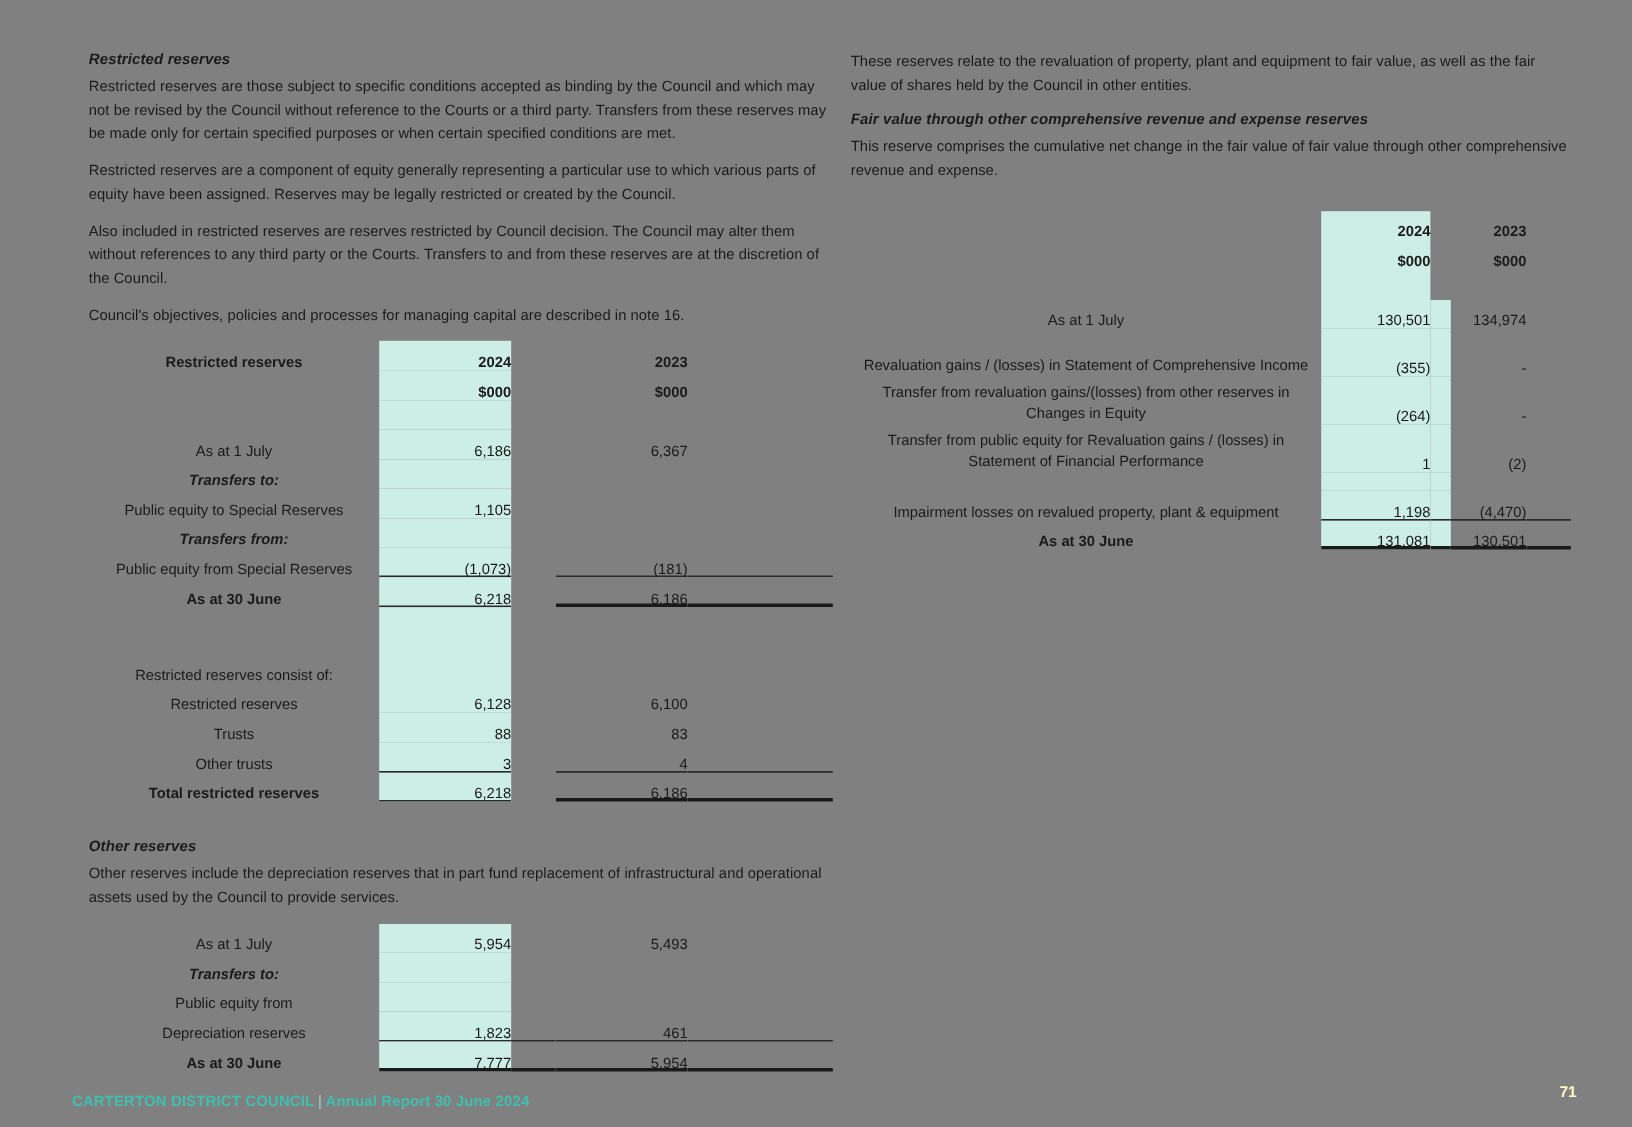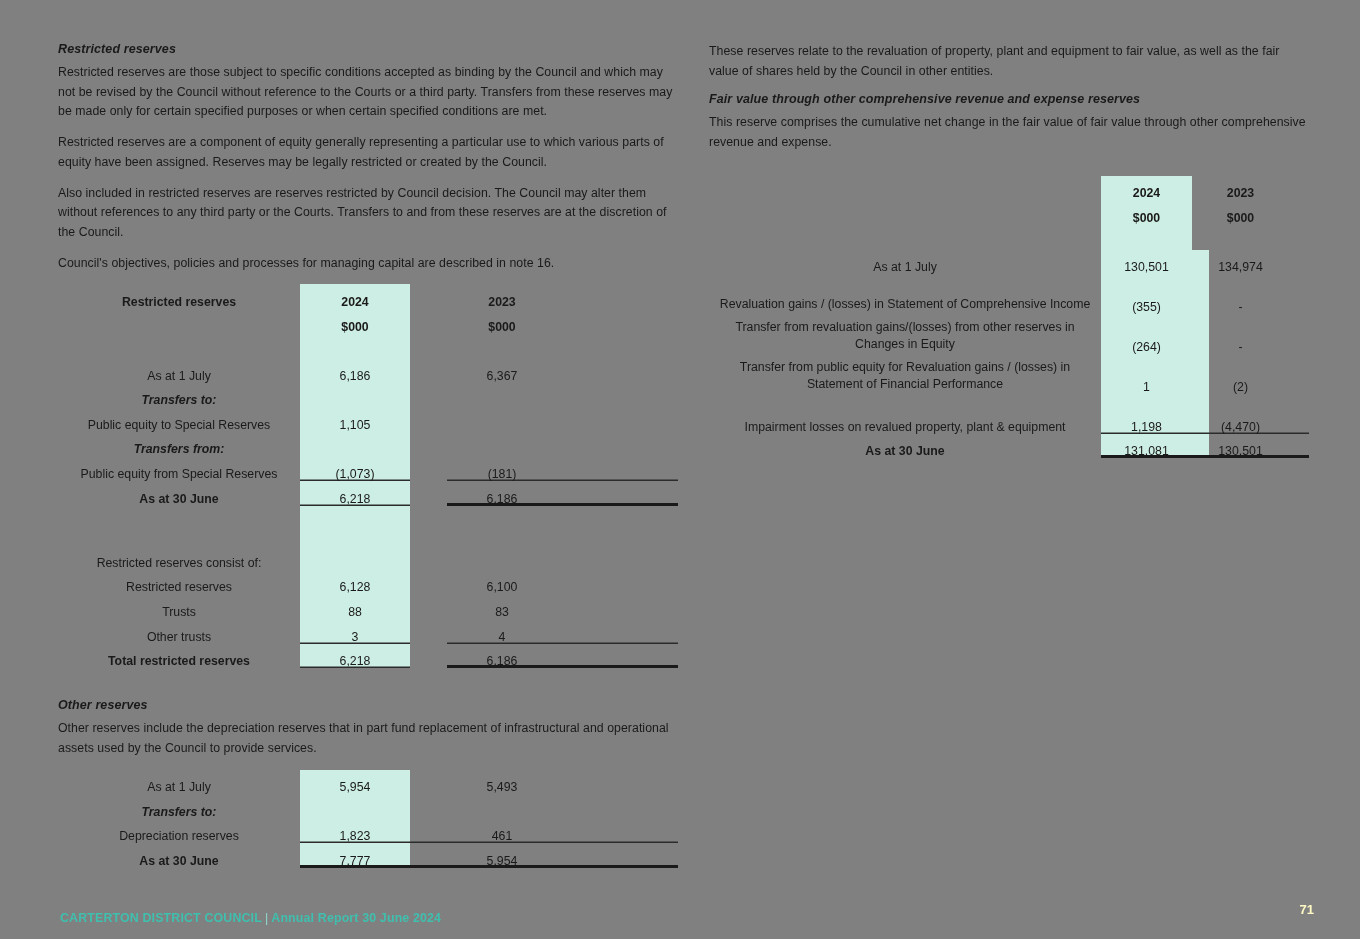--- a/index.html
+++ b/index.html
@@ -7,42 +7,42 @@
     width:1360px;height:939px;
     background:#808080;
     font-family:"Liberation Sans", sans-serif;
     color:#1a1a1a;
     position:relative;
     overflow:hidden;
   }
   .page{position:absolute;inset:0;}
 
   
-  .col-left{position:absolute;left:58px;top:42px;width:620px;}
+  .col-left{position:absolute;left:74px;top:42px;width:620px;}
   .col-right{position:absolute;left:709px;top:42px;width:600px;}
 
   
   .sub-head{
     font-style:italic;font-weight:600;font-size:12.5px;
     margin:0 0 7px 0;letter-spacing:.1px;
   }
   p.body{
     font-size:12.3px;line-height:19.7px;margin:0 0 11px 0;
     letter-spacing:.05px;
   }
 
   
   table.fin{
     border-collapse:collapse;width:100%;table-layout:fixed;
     font-size:12.3px;
   }
   table.fin td{padding:0;vertical-align:bottom;}
 
   .c-label{text-align:center;}
-  .c-num{text-align:center;margin-top:37px;}
+  .c-num{text-align:right;margin-top:37px;}
 
   
   .mint{background:#cdeee4;}
 
   
   tr.r{height:24.6px;}
   tr.r-tall{height:40px;}
   tr.r-gap{height:24.6px;}
   tr.r-gapsm{height:15px;}
 
@@ -233,20 +233,27 @@
           <td></td>
         </tr>
         <tr class="r">
           <td class="c-label indent1 cellpad ital">Transfers to:</td>
           <td class="c-num mint"></td>
           <td></td>
           <td class="c-num"></td>
           <td></td>
         </tr>
         <tr class="r">
+          <td class="c-label indent1 cellpad">Public equity from</td>
+          <td class="c-num mint"></td>
+          <td></td>
+          <td class="c-num"></td>
+          <td></td>
+        </tr>
+        <tr class="r">
           <td class="c-label indent2 cellpad">Depreciation reserves</td>
           <td class="c-num mint rule-bottom">1,823</td>
           <td class="rule-bottom"></td>
           <td class="c-num rule-bottom">461</td>
           <td class="rule-bottom"></td>
         </tr>
         <tr class="r">
           <td class="c-label bold cellpad">As at 30 June</td>
           <td class="c-num mint rule-bottom-thick">7,777</td>
           <td class="rule-bottom-thick"></td>

